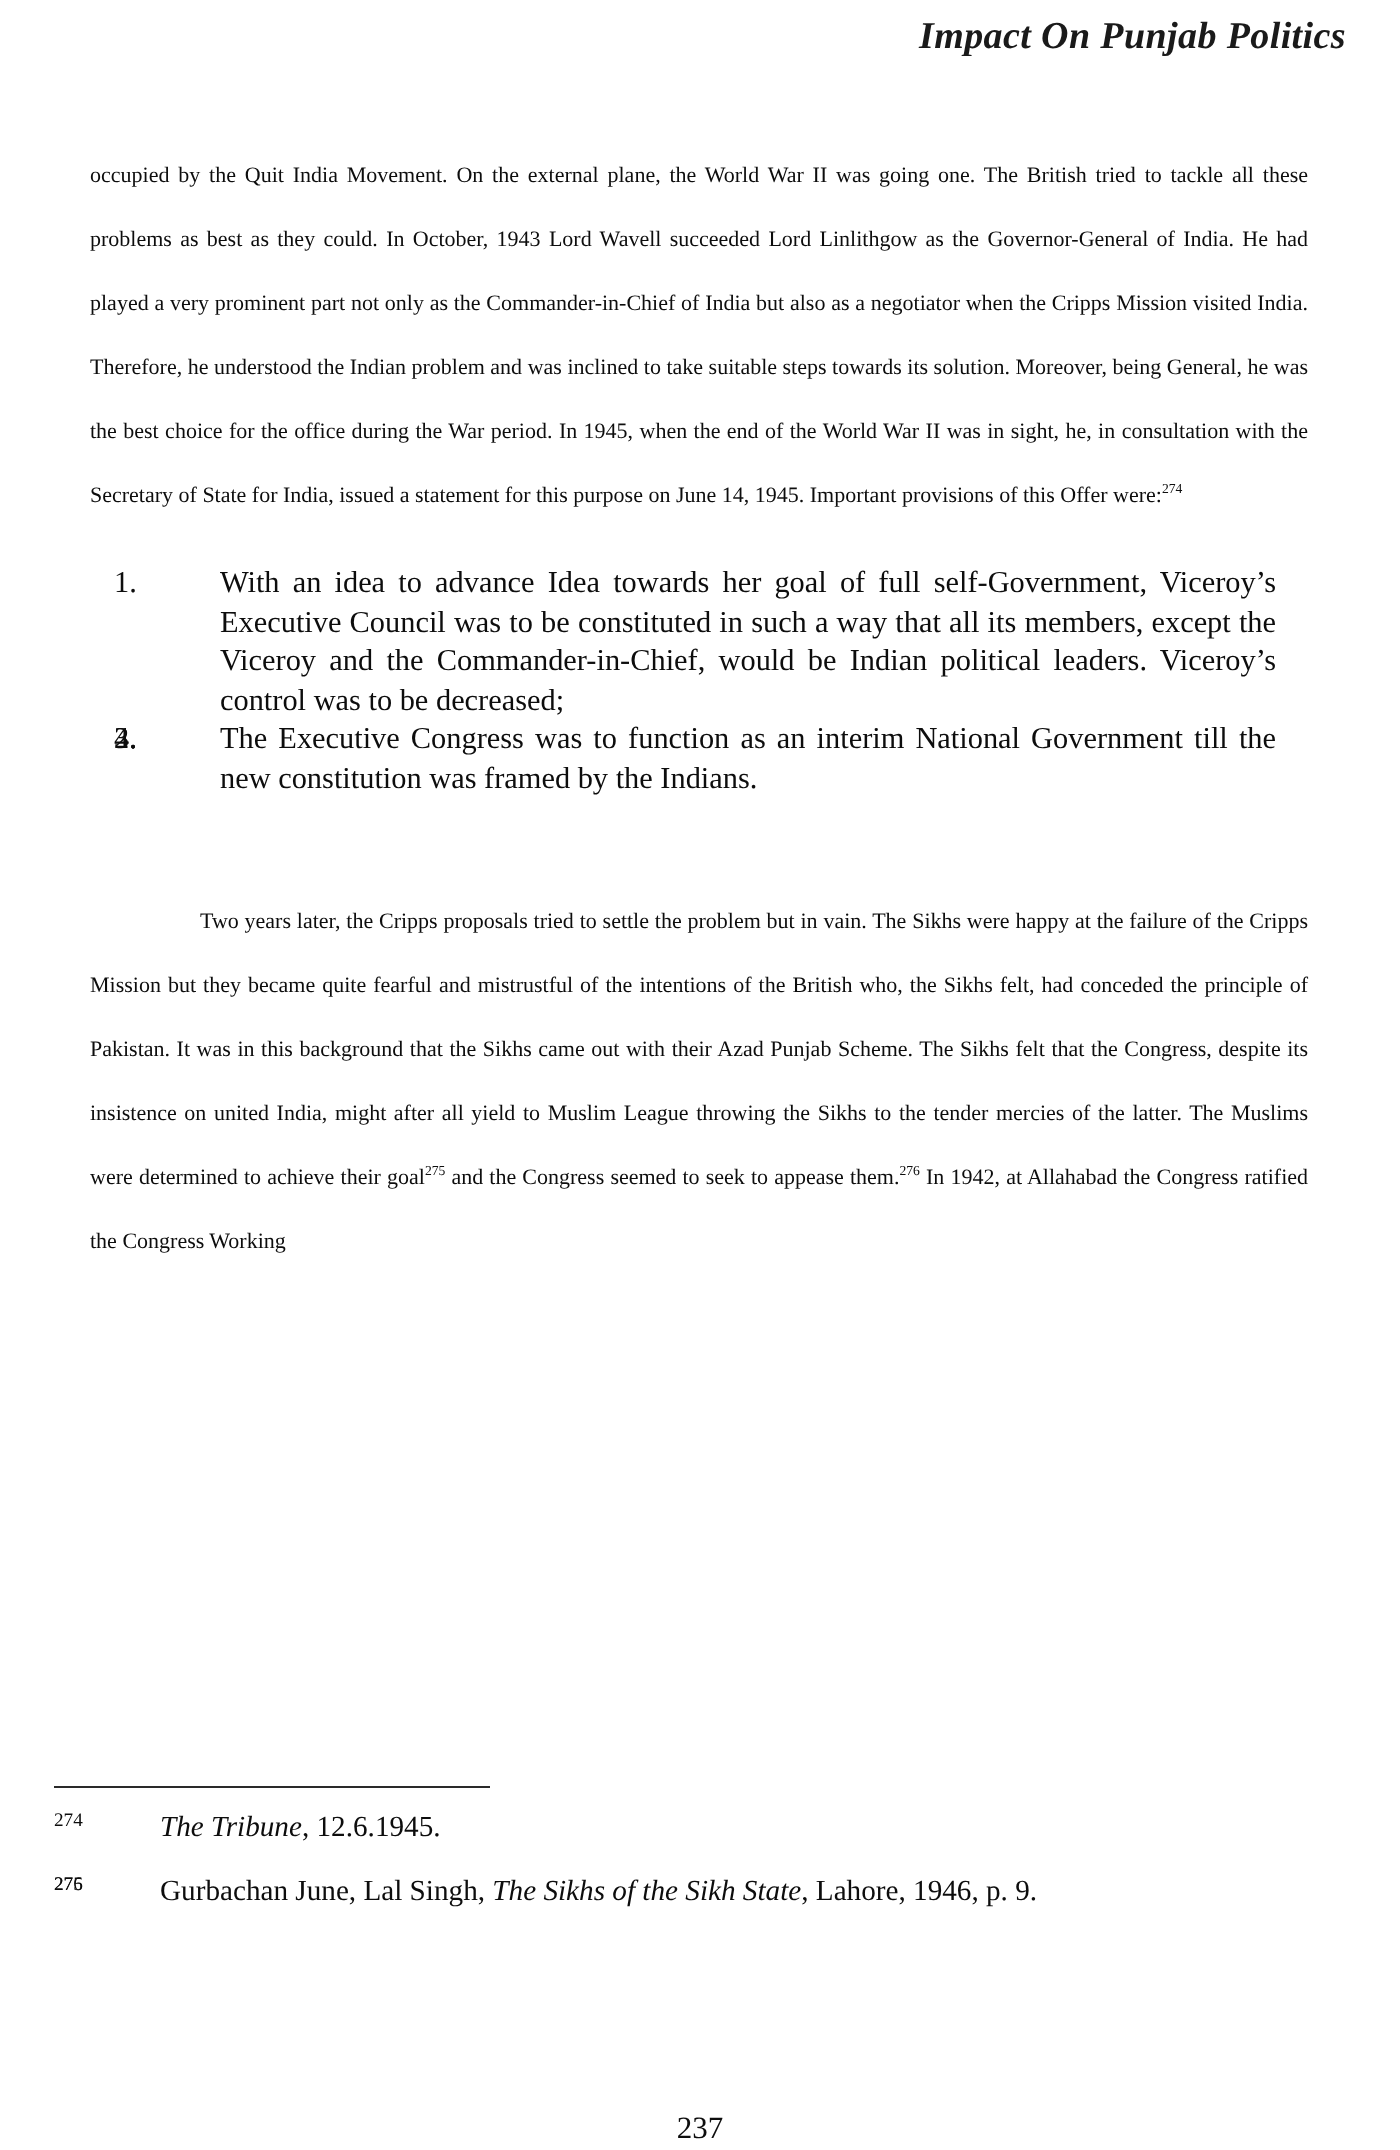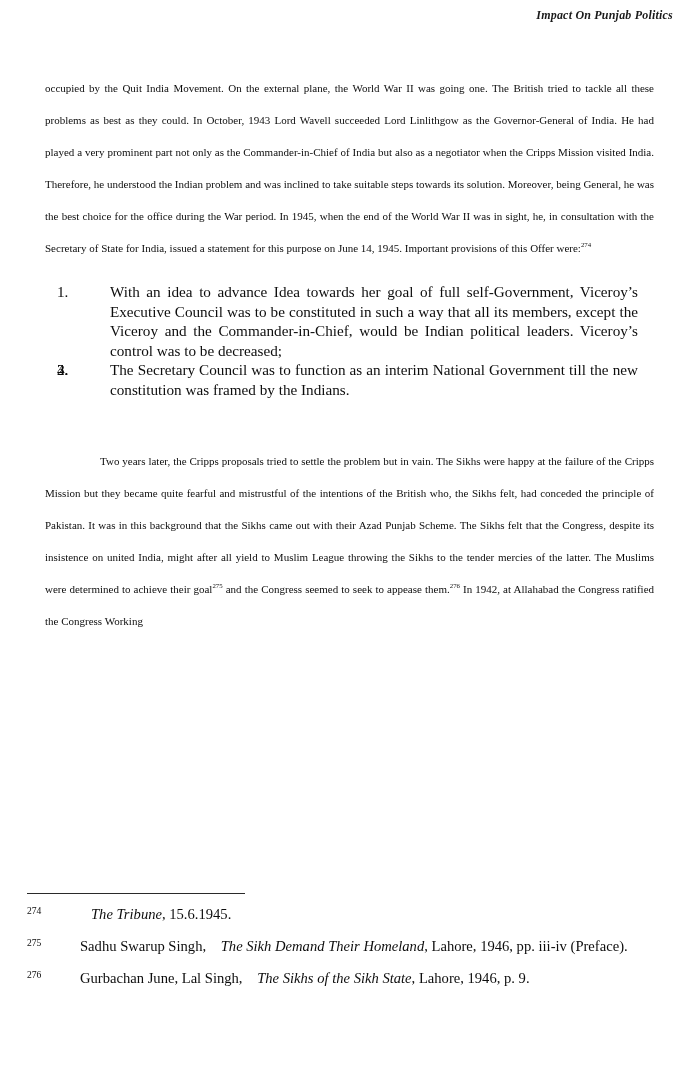--- a/index.html
+++ b/index.html
@@ -17,21 +17,21 @@
     overflow: hidden;
   }
 
   
   .running-head {
     position: absolute;
     top: 8px;
     right: 27px;
     font-style: italic;
     font-weight: bold;
-    font-size: 12px;
+    font-size: 19px;
     letter-spacing: 0.2px;
     color: #1a1a1a;
     white-space: nowrap;
   }
 
   
   .body-block {
     position: absolute;
     left: 27px;
     top: 54px;
@@ -113,21 +113,21 @@
   }
   .fn:last-child { margin-bottom: 0; }
   .fn .fn-num {
     position: absolute;
     left: 0;
     top: 0px;
     font-size: 9.6px;
     line-height: 14px;
     vertical-align: super;
   }
-  .fn i { font-style: italic; margin-left: 11px; }
+  .fn i { font-style: italic; }
 
   
   .folio {
     position: absolute;
     left: 0;
     right: 0;
     top: 1056px;
     text-align: center;
     font-size: 15.5px;
     color: #0d0d0d;
@@ -148,40 +148,41 @@
       <li>
         <span class="num">1.</span><span>With an idea to advance Idea towards her goal of full self-Government, Viceroy’s Executive Council was to be constituted in such a way that all its members, except the Viceroy and the Commander-in-Chief, would be Indian political leaders. Viceroy’s control was to be decreased;</span>
       </li>
       <li>
         <span class="num">2.</span>
       </li>
       <li class="ragged">
         <span class="num">3.</span>
       </li>
       <li>
-        <span class="num">4.</span><span>The Secretary Council was to function as an interim National Government till the new constitution was framed by the Indians.</span>
+        <span class="num">4.</span><span>The Executive Congress was to function as an interim National Government till the new constitution was framed by the Indians.</span>
       </li>
     </ol>
 
     <div class="gap-after-list"></div>
 
     <p class="para indent-first"><span>Two years later, the Cripps proposals tried to settle the problem but in vain. The Sikhs were happy at the failure of the Cripps Mission but they became quite fearful and mistrustful of the intentions of the British who, the Sikhs felt, had conceded the principle of Pakistan. It was in this background that the Sikhs came out with their Azad Punjab Scheme. The Sikhs felt that the Congress, despite its insistence on united India, might after all yield to Muslim League throwing the Sikhs to the tender mercies of the latter. The Muslims were determined to achieve their goal</span><sup>275</sup><span> and the Congress seemed to seek to appease them.</span><sup>276</sup><span> In 1942, at Allahabad the Congress ratified the Congress Working</span></p>
 
   </div>
 
   <div class="footnotes">
     <div class="fn-rule"></div>
 
     <div class="fn">
-      <span class="fn-num">274</span><span class="fn-body"><i>The Tribune</i><span>, 15.6.1945.</span></span>
+      <span class="fn-num">274</span><span class="fn-body"><i>The Tribune</i><span>, 12.6.1945.</span></span>
     </div>
 
     <div class="fn">
-      <span class="fn-num">275</span><span class="fn-body"><span>Sadhu Swarup Singh, </span><i>The Sikh Demand Their Homeland</i><span>, Lahore, 1946, pp. iii-iv (Preface).</span></span>
+      <span class="fn-num">275</span>
     </div>
 
     <div class="fn">
       <span class="fn-num">276</span><span class="fn-body"><span>Gurbachan June, Lal Singh, </span><i>The Sikhs of the Sikh State</i><span>, Lahore, 1946, p. 9.</span></span>
     </div>
   </div>
 
+  <div class="folio">237</div>
 
 </div>
 
 </body></html>

